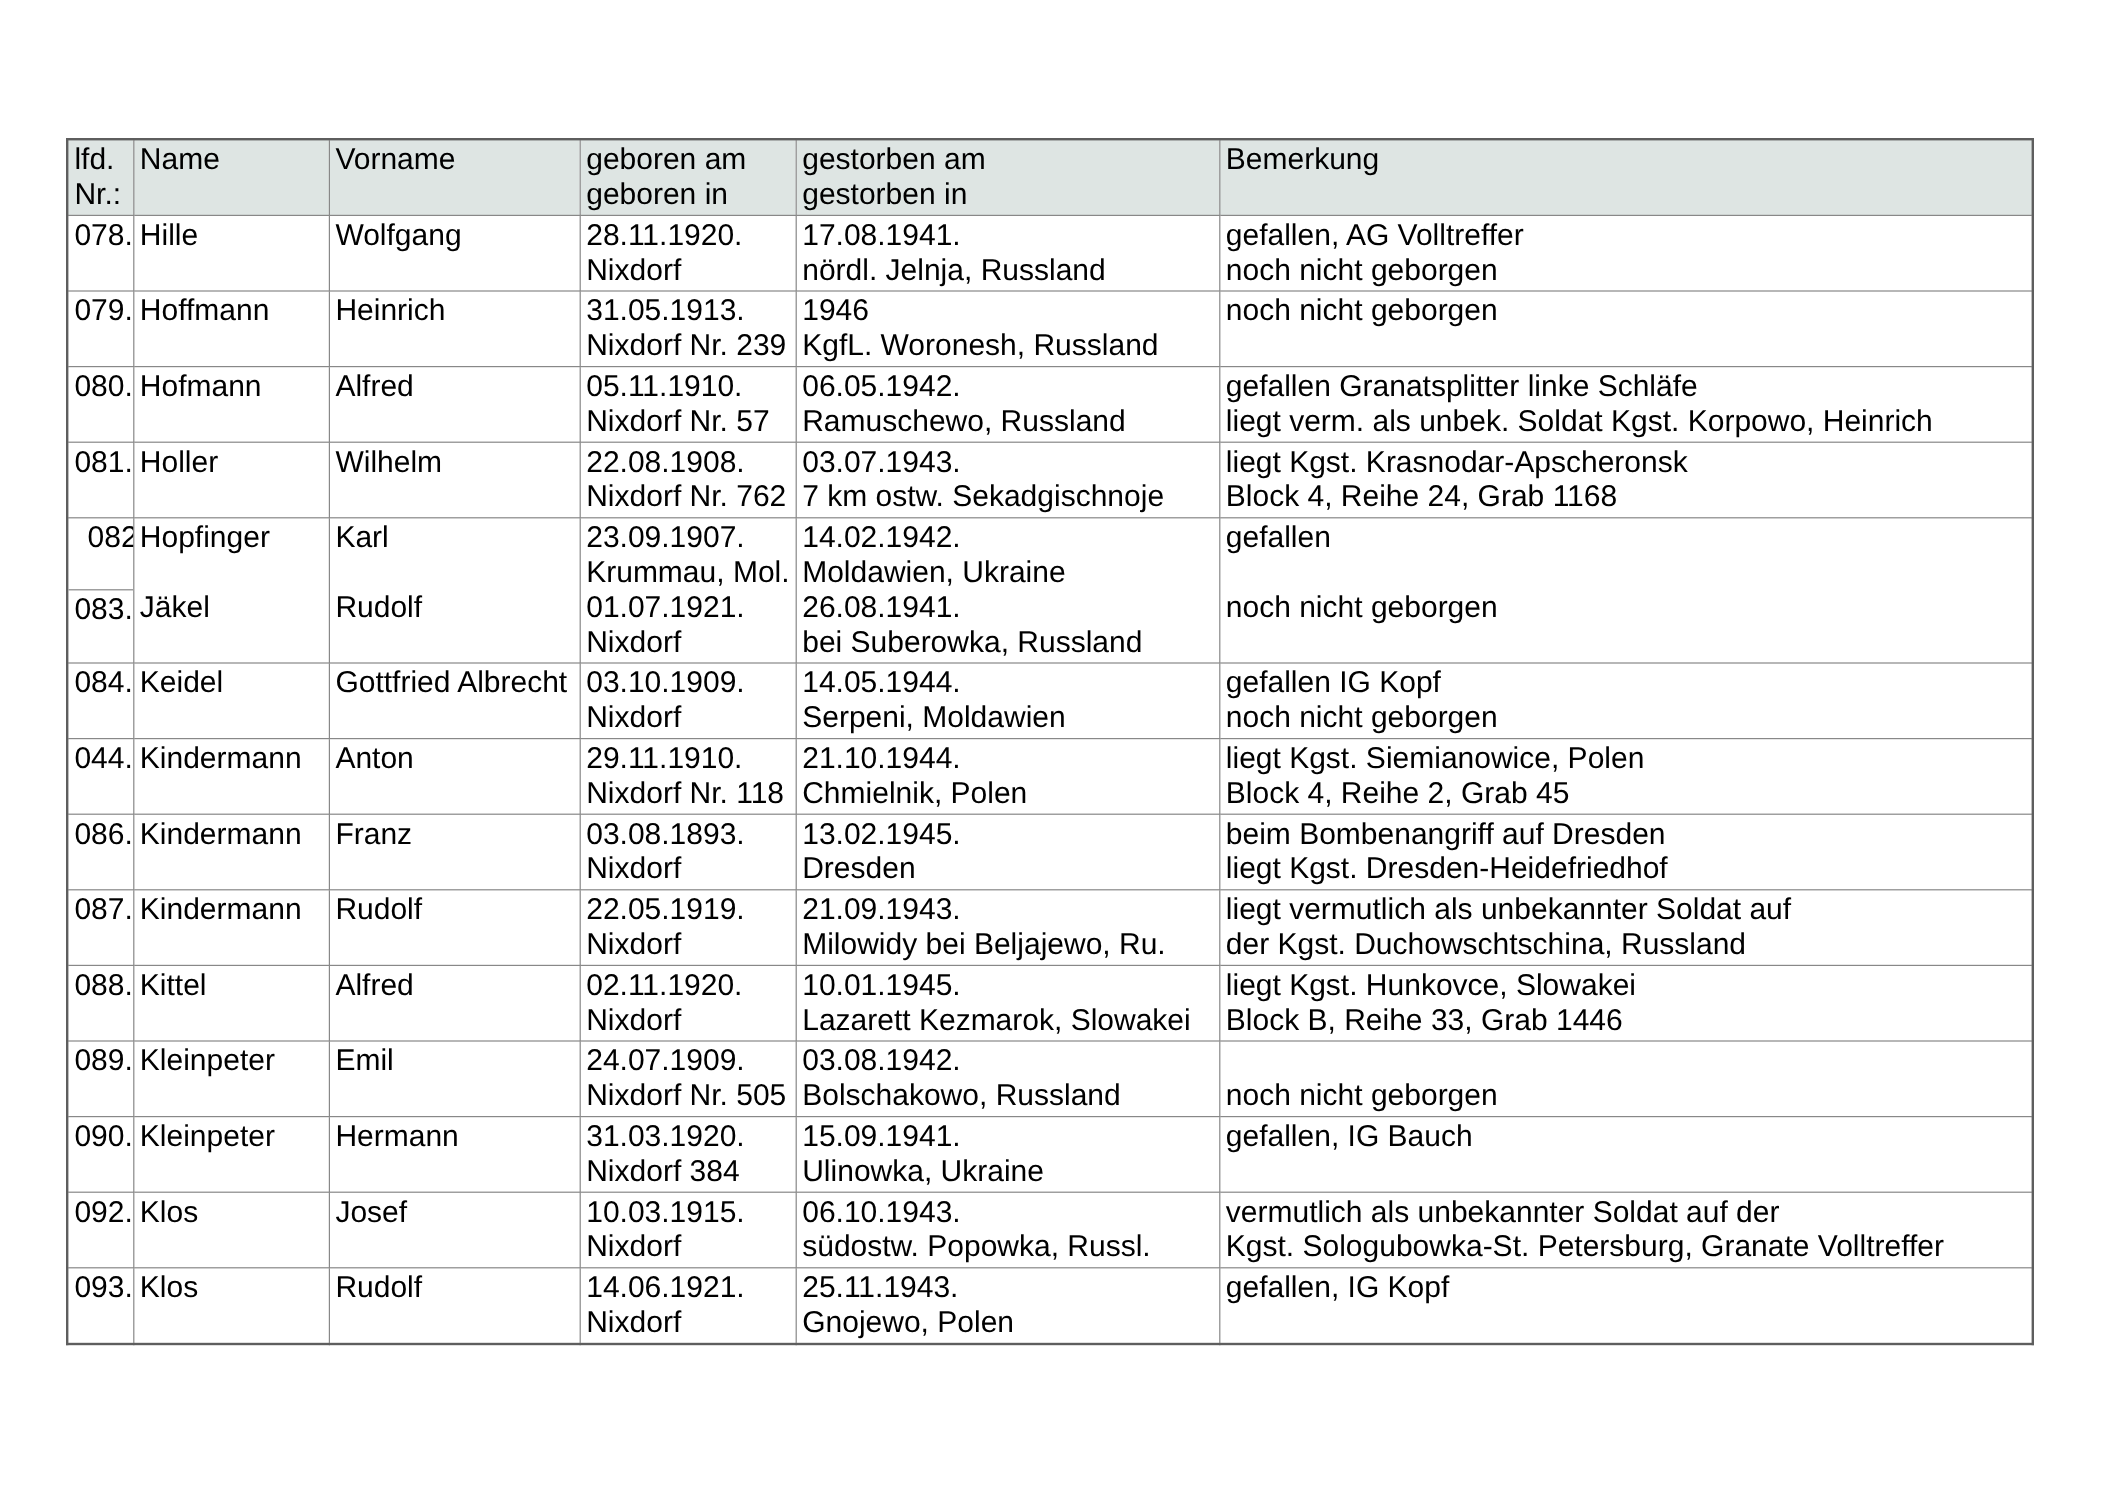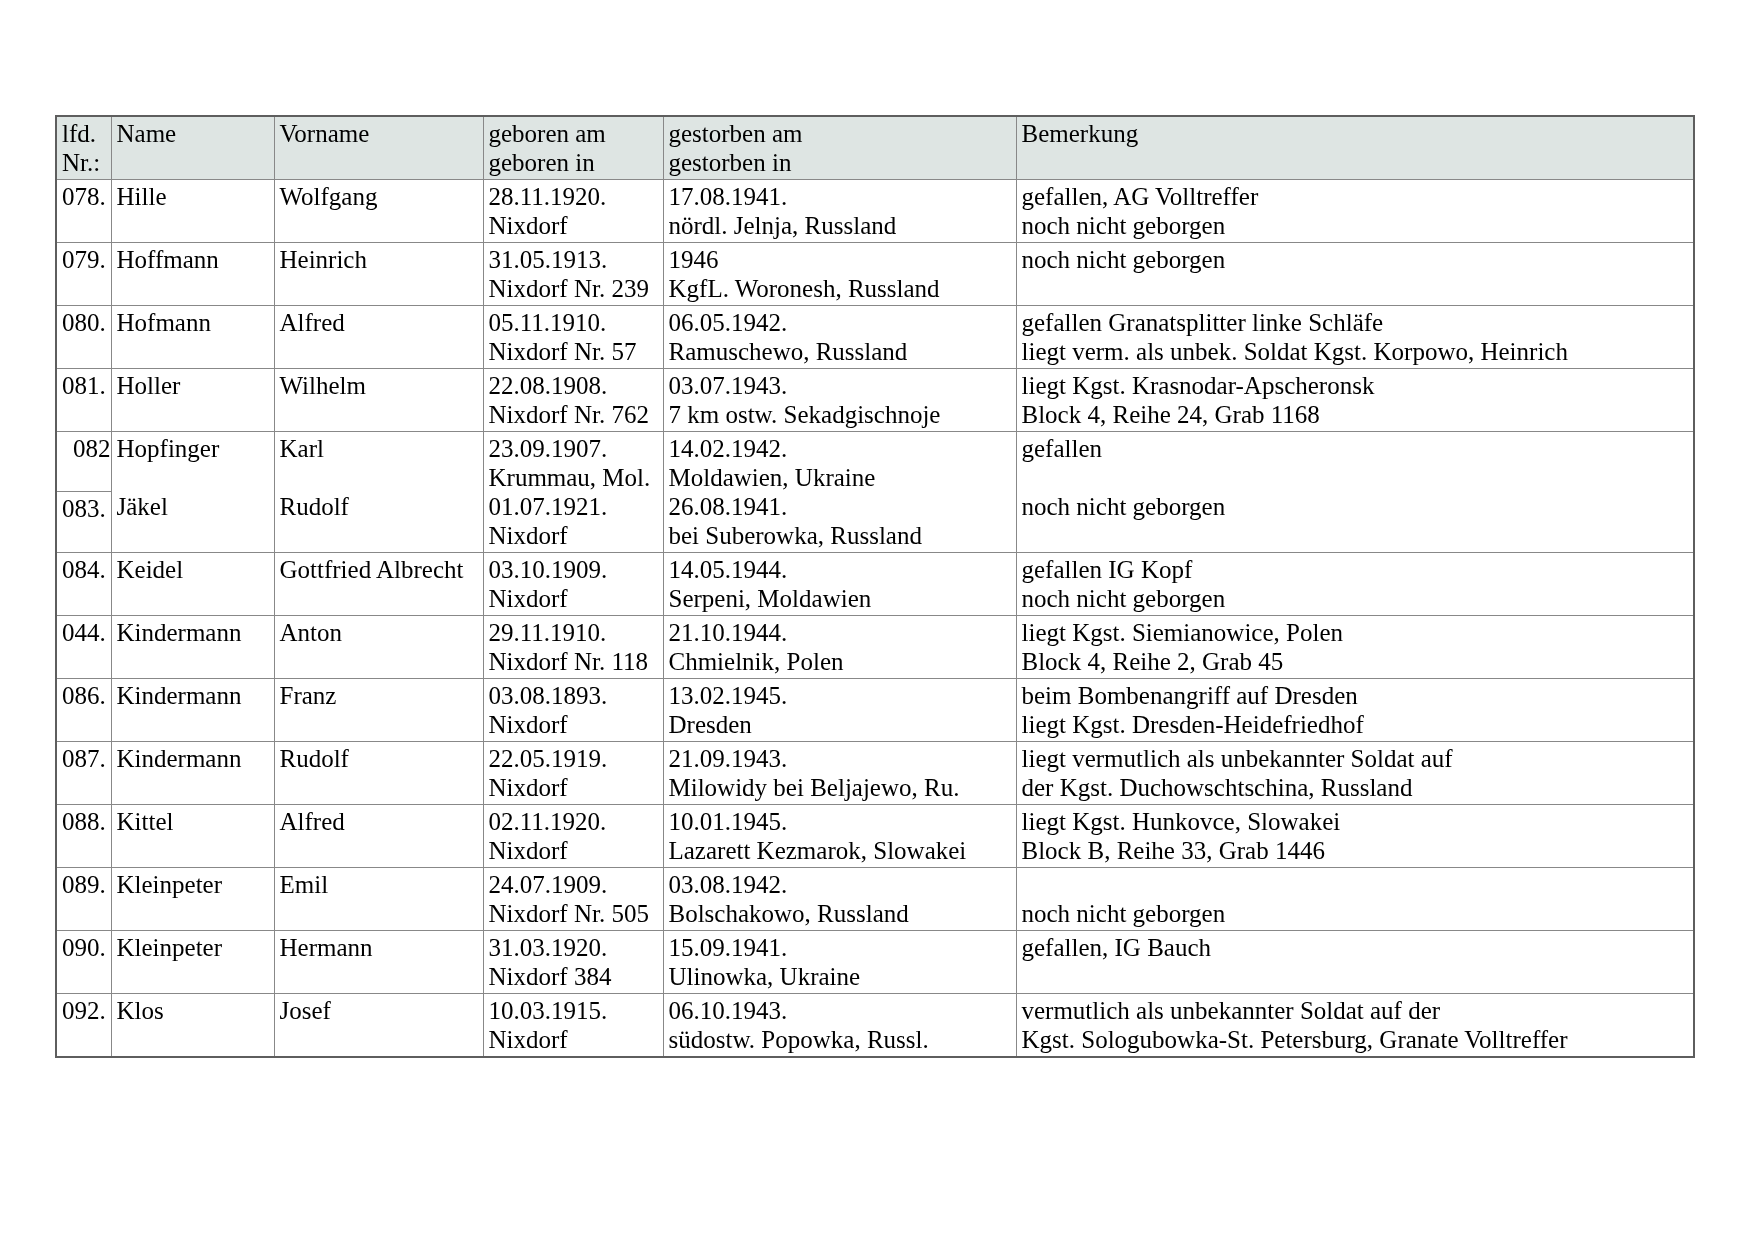--- a/index.html
+++ b/index.html
@@ -7,21 +7,21 @@
     --border:#888888;
     --outer:#5e5e5e;
     --text:#000000;
     --page-bg:#ffffff;
   }
   html,body{margin:0;padding:0;background:var(--page-bg);}
   .page{
     position:relative;
     width:1754px;height:1240px;
     background:var(--page-bg);
-    font-family:Liberation Serif, serif;
+    font-family:Liberation Sans, sans-serif;
     color:var(--text);
     overflow:hidden;
   }
   table.casualty-table{
     position:absolute;left:55px;top:115px;
     width:1638px;
     border-collapse:collapse;
     table-layout:fixed;
     border:2px solid var(--outer);
   }
@@ -396,15 +396,38 @@
           </td>
           <td>
             <div class="line">06.10.1943.</div>
             <div class="line">südostw. Popowka, Russl.</div>
           </td>
           <td>
             <div class="line">vermutlich als unbekannter Soldat auf der</div>
             <div class="line">Kgst. Sologubowka-St. Petersburg, Granate Volltreffer</div>
           </td>
         </tr>
+        <tr>
+          <td>
+            <div class="line">093.</div>
+          </td>
+          <td>
+            <div class="line">Klos</div>
+          </td>
+          <td>
+            <div class="line">Rudolf</div>
+          </td>
+          <td>
+            <div class="line">14.06.1921.</div>
+            <div class="line">Nixdorf</div>
+          </td>
+          <td>
+            <div class="line">25.11.1943.</div>
+            <div class="line">Gnojewo, Polen</div>
+          </td>
+          <td>
+            <div class="line">gefallen, IG Kopf</div>
+            <div class="line"></div>
+          </td>
+        </tr>
       </tbody>
   </table>
 </div>
 
 </body></html>

